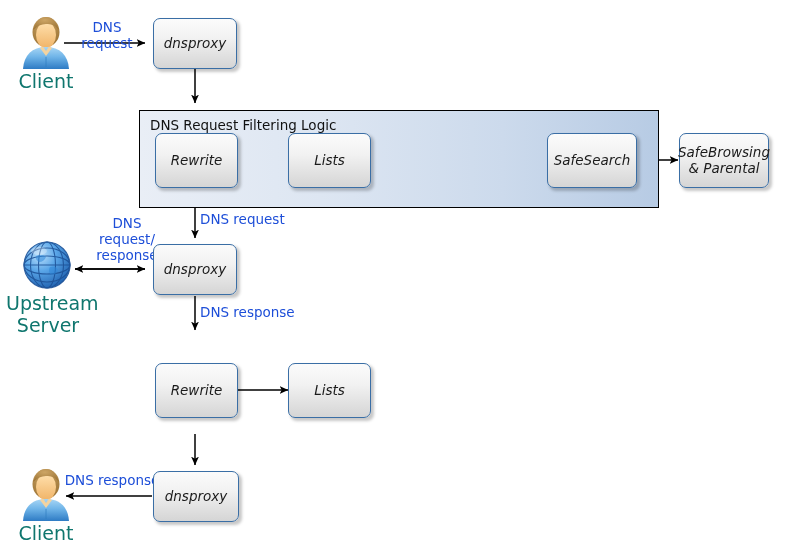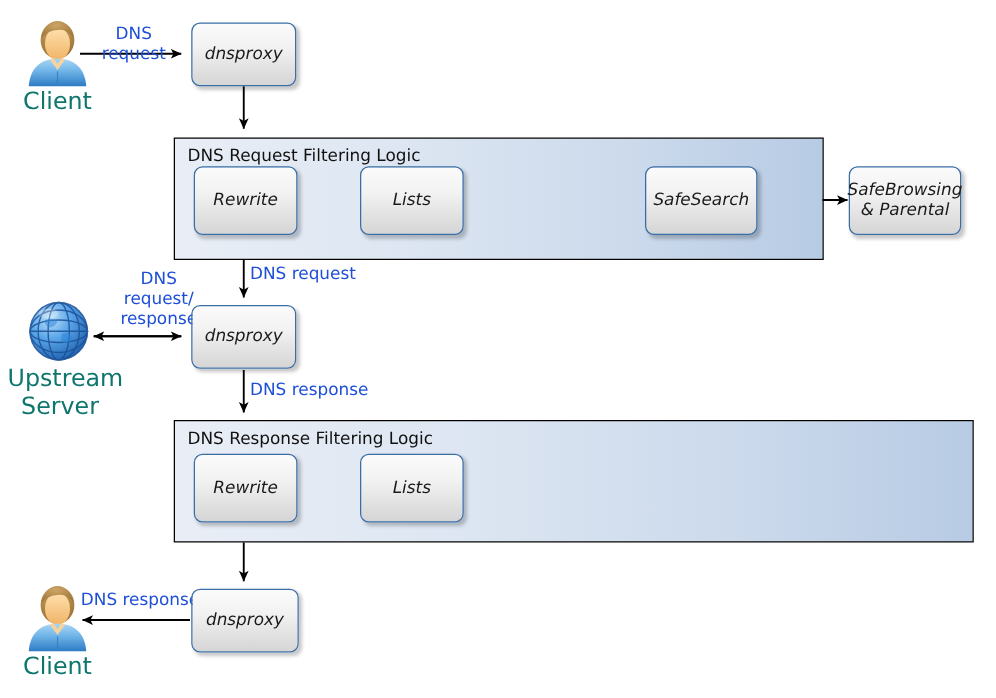--- a/index.html
+++ b/index.html
@@ -186,21 +186,21 @@
   <div class="edge-label" style="left:67px; top:20px; width:80px;">DNS request</div>
 
   <div class="node" style="left:153px; top:18px; width:84px; height:51px;">dnsproxy</div>
 
   <div class="container-box" style="left:139px; top:110px; width:520px; height:98px;">
     <div class="container-title">DNS Request Filtering Logic</div>
   </div>
 
   <div class="node" style="left:155px; top:133px; width:83px; height:55px;">Rewrite</div>
   <div class="node" style="left:288px; top:133px; width:83px; height:55px;">Lists</div>
-  <div class="node" style="left:516px; top:133px; width:90px; height:55px;">SafeSearch</div>
+  <div class="node" style="left:547px; top:133px; width:90px; height:55px;">SafeSearch</div>
   <div class="node" style="left:679px; top:133px; width:90px; height:55px;">SafeBrowsing
 &amp; Parental</div>
 
   <div class="edge-label left-al" style="left:200px; top:212px; width:120px;">DNS request</div>
 
   <div class="icon-wrap" style="left:22px; top:240px; width:50px; height:50px;">
     <svg width="50" height="50" viewBox="0 0 50 50">
       <defs>
         <radialGradient id="globeG" cx="35%" cy="28%" r="78%">
           <stop offset="0%" stop-color="#bde0fb"></stop>
@@ -227,23 +227,20 @@
 Server</div>
 
   <div class="edge-label" style="left:94px; top:216px; width:66px;">DNS
 request/
 response</div>
 
   <div class="node" style="left:153px; top:244px; width:84px; height:51px;">dnsproxy</div>
 
   <div class="edge-label left-al" style="left:200px; top:305px; width:130px;">DNS response</div>
 
-  <div class="container-box" style="left:139px; top:336px; width:640px; height:98px;">
-    <div class="container-title">DNS Response Filtering Logic</div>
-  </div>
 
   <div class="node" style="left:155px; top:363px; width:83px; height:55px;">Rewrite</div>
   <div class="node" style="left:288px; top:363px; width:83px; height:55px;">Lists</div>
 
   <div class="icon-wrap" style="left:21px; top:466px; width:50px; height:56px;">
     <svg width="50" height="56" viewBox="0 0 50 56">
       <ellipse cx="25" cy="18" rx="13.5" ry="15" fill="url(#hairG)"></ellipse>
       <ellipse cx="25" cy="21" rx="10" ry="13" fill="url(#faceG)"></ellipse>
       <path d="M12 16 Q16 3 25 3 Q34 3 38 16 Q33 9 25 10 Q18 10 12 16 Z" fill="url(#hairG)"></path>
       <path d="M25 33 C11 33 3 41 2 55 L48 55 C47 41 39 33 25 33 Z" fill="url(#shirtG)"></path>

